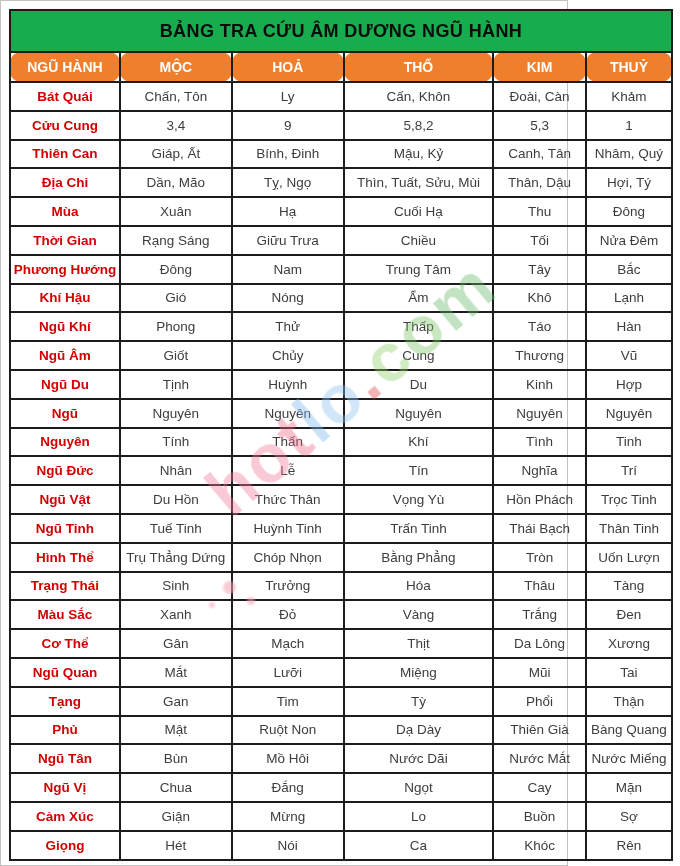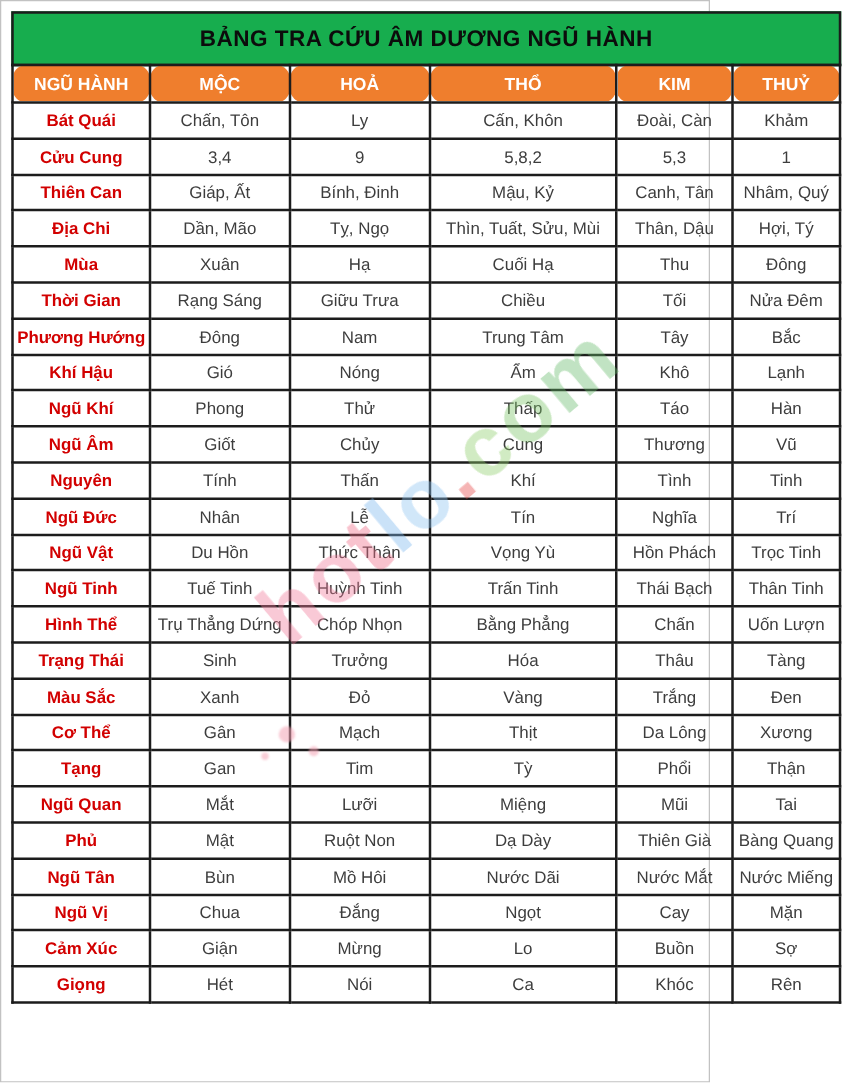--- a/index.html
+++ b/index.html
@@ -192,20 +192,36 @@
         </tr>
         <tr>
           <td class="row-label">Ngũ Âm</td>
           <td class="cell">Giốt</td>
           <td class="cell">Chủy</td>
           <td class="cell">Cung</td>
           <td class="cell">Thương</td>
           <td class="cell">Vũ</td>
         </tr>
         <tr>
+          <td class="row-label">Ngũ Du</td>
+          <td class="cell">Tịnh</td>
+          <td class="cell">Huỳnh</td>
+          <td class="cell">Du</td>
+          <td class="cell">Kinh</td>
+          <td class="cell">Hợp</td>
+        </tr>
+        <tr>
+          <td class="row-label">Ngũ</td>
+          <td class="cell">Nguyên</td>
+          <td class="cell">Nguyên</td>
+          <td class="cell">Nguyên</td>
+          <td class="cell">Nguyên</td>
+          <td class="cell">Nguyên</td>
+        </tr>
+        <tr>
           <td class="row-label">Nguyên</td>
           <td class="cell">Tính</td>
           <td class="cell">Thấn</td>
           <td class="cell">Khí</td>
           <td class="cell">Tình</td>
           <td class="cell">Tinh</td>
         </tr>
         <tr>
           <td class="row-label">Ngũ Đức</td>
           <td class="cell">Nhân</td>
@@ -228,21 +244,21 @@
           <td class="cell">Huỳnh Tinh</td>
           <td class="cell">Trấn Tinh</td>
           <td class="cell">Thái Bạch</td>
           <td class="cell">Thân Tinh</td>
         </tr>
         <tr>
           <td class="row-label">Hình Thể</td>
           <td class="cell">Trụ Thẳng Dứng</td>
           <td class="cell">Chóp Nhọn</td>
           <td class="cell">Bằng Phẳng</td>
-          <td class="cell">Chấn</td>
+          <td class="cell">Tròn</td>
           <td class="cell">Uốn Lượn</td>
         </tr>
         <tr>
           <td class="row-label">Trạng Thái</td>
           <td class="cell">Sinh</td>
           <td class="cell">Trưởng</td>
           <td class="cell">Hóa</td>
           <td class="cell">Thâu</td>
           <td class="cell">Tàng</td>
         </tr>
@@ -256,34 +272,34 @@
         </tr>
         <tr>
           <td class="row-label">Cơ Thể</td>
           <td class="cell">Gân</td>
           <td class="cell">Mạch</td>
           <td class="cell">Thịt</td>
           <td class="cell">Da Lông</td>
           <td class="cell">Xương</td>
         </tr>
         <tr>
+          <td class="row-label">Ngũ Quan</td>
+          <td class="cell">Mắt</td>
+          <td class="cell">Lưỡi</td>
+          <td class="cell">Miệng</td>
+          <td class="cell">Mũi</td>
+          <td class="cell">Tai</td>
+        </tr>
+        <tr>
           <td class="row-label">Tạng</td>
           <td class="cell">Gan</td>
           <td class="cell">Tim</td>
           <td class="cell">Tỳ</td>
           <td class="cell">Phổi</td>
           <td class="cell">Thận</td>
-        </tr>
-        <tr>
-          <td class="row-label">Ngũ Quan</td>
-          <td class="cell">Mắt</td>
-          <td class="cell">Lưỡi</td>
-          <td class="cell">Miệng</td>
-          <td class="cell">Mũi</td>
-          <td class="cell">Tai</td>
         </tr>
         <tr>
           <td class="row-label">Phủ</td>
           <td class="cell">Mật</td>
           <td class="cell">Ruột Non</td>
           <td class="cell">Dạ Dày</td>
           <td class="cell">Thiên Già</td>
           <td class="cell">Bàng Quang</td>
         </tr>
         <tr>

